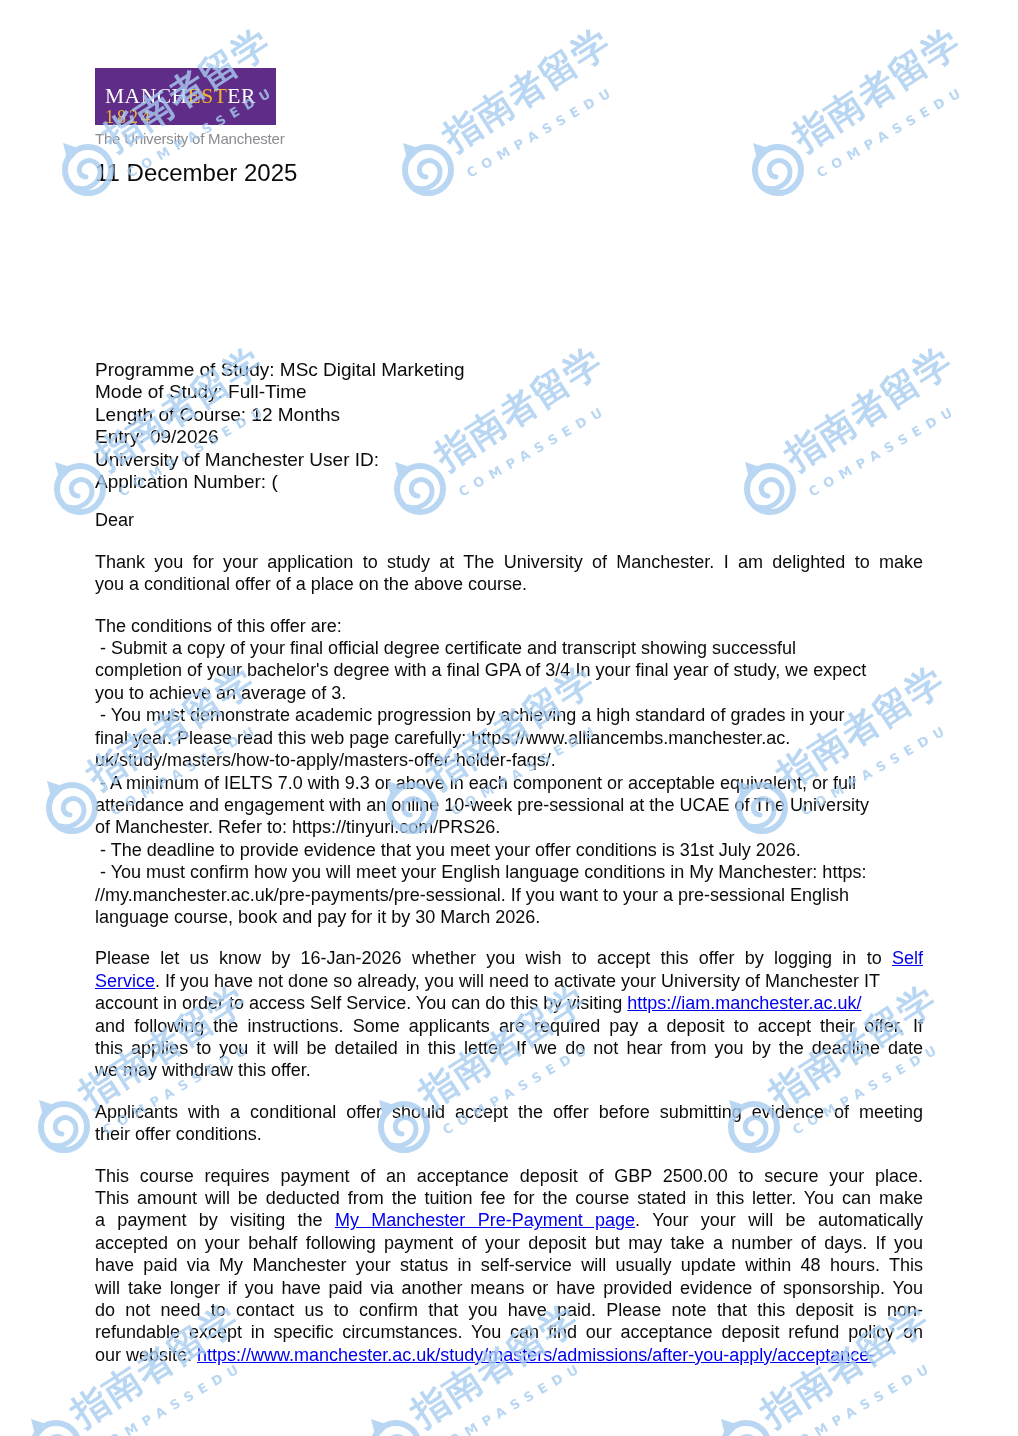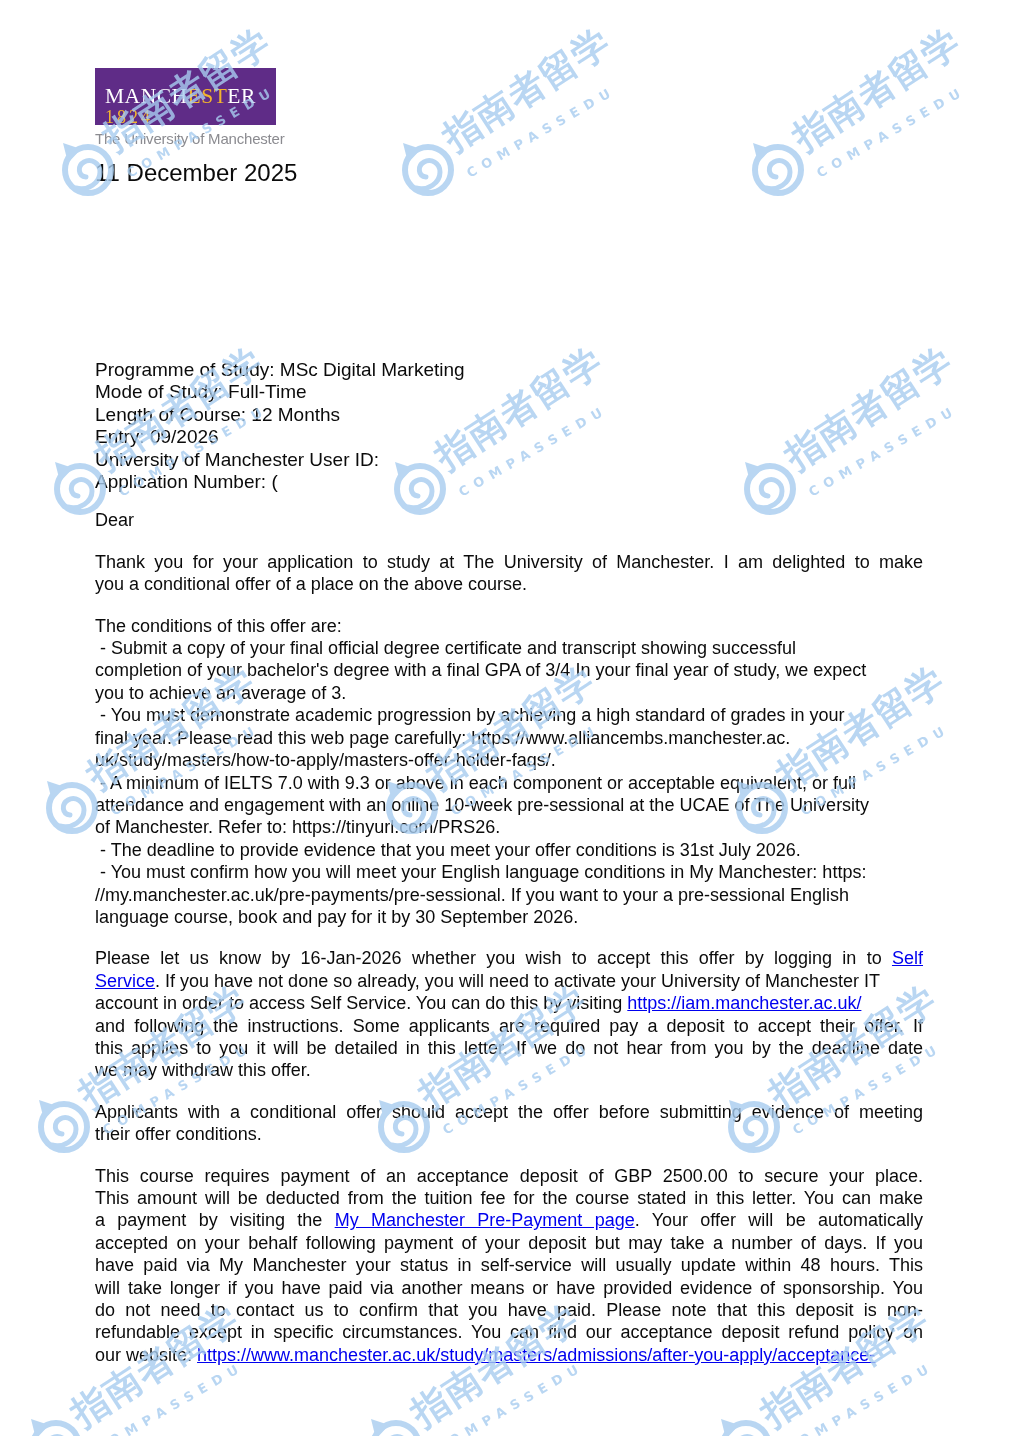--- a/index.html
+++ b/index.html
@@ -123,38 +123,38 @@
           <div class="bline"><span>you to achieve an average of 3.</span></div>
           <div class="bline"><span> - You must demonstrate academic progression by achieving a high standard of grades in your</span></div>
           <div class="bline"><span>final year. Please read this web page carefully: https://www.alliancembs.manchester.ac.</span></div>
           <div class="bline"><span>uk/study/masters/how-to-apply/masters-offer-holder-faqs/.</span></div>
           <div class="bline"><span> - A minimum of IELTS 7.0 with 9.3 or above in each component or acceptable equivalent, or full</span></div>
           <div class="bline"><span>attendance and engagement with an online 10-week pre-sessional at the UCAE of The University</span></div>
           <div class="bline"><span>of Manchester. Refer to: https://tinyurl.com/PRS26.</span></div>
           <div class="bline"><span> - The deadline to provide evidence that you meet your offer conditions is 31st July 2026.</span></div>
           <div class="bline"><span> - You must confirm how you will meet your English language conditions in My Manchester: https:</span></div>
           <div class="bline"><span>//my.manchester.ac.uk/pre-payments/pre-sessional. If you want to your a pre-sessional English</span></div>
-          <div class="bline"><span>language course, book and pay for it by 30 September 2026.</span></div>
+          <div class="bline"><span>language course, book and pay for it by 30 March 2026.</span></div>
         </div>
         <div class="para">
           <div class="bline j"><span>Please let us know by 16-Jan-2026 whether you wish to accept this offer by logging in to </span><span class="lnk">Self</span></div>
           <div class="bline"><span class="lnk">Service</span><span>. If you have not done so already, you will need to activate your University of Manchester IT</span></div>
           <div class="bline"><span>account in order to access Self Service. You can do this by visiting </span><span class="lnk">https://iam.manchester.ac.uk/</span></div>
           <div class="bline j"><span>and following the instructions. Some applicants are required pay a deposit to accept their offer. If</span></div>
           <div class="bline j"><span>this applies to you it will be detailed in this letter. If we do not hear from you by the deadline date</span></div>
           <div class="bline"><span>we may withdraw this offer.</span></div>
         </div>
         <div class="para">
           <div class="bline j"><span>Applicants with a conditional offer should accept the offer before submitting evidence of meeting</span></div>
           <div class="bline"><span>their offer conditions.</span></div>
         </div>
         <div class="para">
           <div class="bline j"><span>This course requires payment of an acceptance deposit of GBP 2500.00 to secure your place.</span></div>
           <div class="bline j"><span>This amount will be deducted from the tuition fee for the course stated in this letter. You can make</span></div>
-          <div class="bline j"><span>a payment by visiting the </span><span class="lnk">My Manchester Pre-Payment page</span><span>. Your offer will be automatically</span></div>
+          <div class="bline j"><span>a payment by visiting the </span><span class="lnk">My Manchester Pre-Payment page</span><span>. Your your will be automatically</span></div>
           <div class="bline j"><span>accepted on your behalf following payment of your deposit but may take a number of days. If you</span></div>
           <div class="bline j"><span>have paid via My Manchester your status in self-service will usually update within 48 hours. This</span></div>
           <div class="bline j"><span>will take longer if you have paid via another means or have provided evidence of sponsorship. You</span></div>
           <div class="bline j"><span>do not need to contact us to confirm that you have paid. Please note that this deposit is non-</span></div>
           <div class="bline j"><span>refundable except in specific circumstances. You can find our acceptance deposit refund policy on</span></div>
           <div class="bline"><span>our website: </span><span class="lnk">https://www.manchester.ac.uk/study/masters/admissions/after-you-apply/acceptance-</span></div>
         </div>
       </div>
   </div>
 

